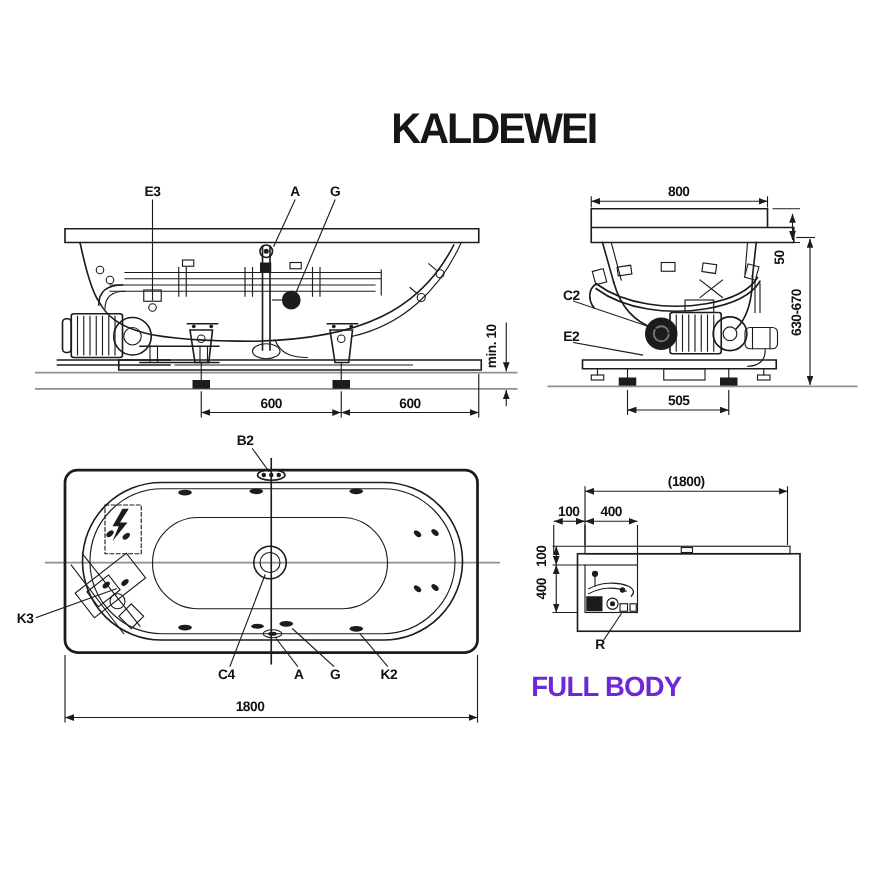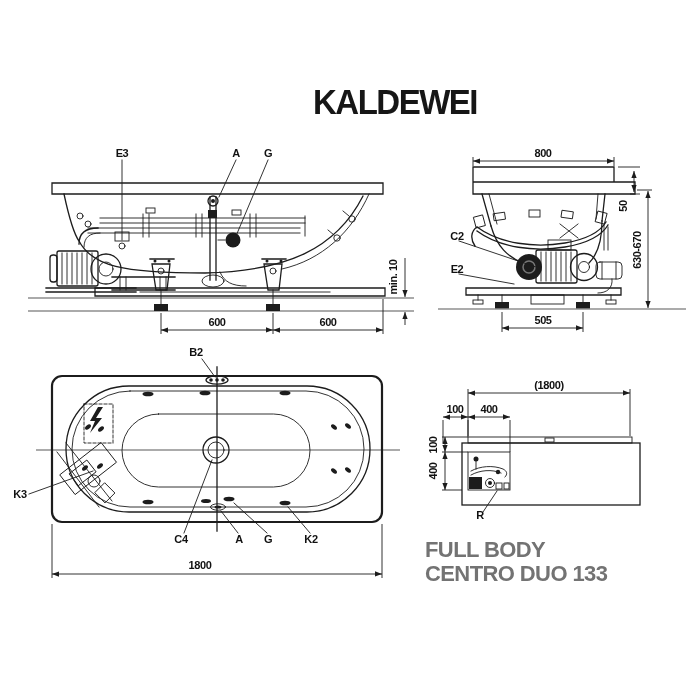--- a/index.html
+++ b/index.html
@@ -7,21 +7,21 @@
     width:700px;height:700px;background:#ffffff;position:relative;overflow:hidden;
     font-family:"Liberation Sans",sans-serif;
   }
   .brand-title{
     position:absolute;left:313px;top:84px;
     font-size:33px;font-weight:bold;letter-spacing:-1.5px;color:#161616;
     transform:scaleY(1.04);
   }
   .model-text{
     position:absolute;left:425px;top:538px;
-    font-size:22px;font-weight:bold;letter-spacing:-0.6px;color:#737373;line-height:24px;
+    font-size:22px;font-weight:bold;letter-spacing:-0.6px;color:#6d28d9;line-height:24px;
     transform:scaleY(1.02);
   }
   svg{position:absolute;left:0;top:0;}
   .ln{stroke:#1c1c1c;fill:none;stroke-width:1.3;stroke-linecap:square;stroke-linejoin:miter;}
   .thin{stroke-width:0.9;}
   .thick{stroke-width:2.2;}
   .gray{stroke:#8f8f8f;fill:none;stroke-width:1.4;}
   .fill{fill:#1c1c1c;stroke:none;}
   .dimln{stroke:#1c1c1c;fill:none;stroke-width:0.9;}
   text.t{font-family:"Liberation Sans",sans-serif;font-size:11px;font-weight:bold;
@@ -286,14 +286,13 @@
     <text class="t" x="489" y="413">400</text>
     <text class="t" x="437" y="445" transform="rotate(-90 437 445)">100</text>
     <text class="t" x="437" y="471" transform="rotate(-90 437 471)">400</text>
     <path class="ln thin" d="M483,512 L497,491"></path>
     <text class="t" x="480" y="519">R</text>
   </g>
 </svg>
 
 <div class="model-text">
   <div>FULL BODY</div>
-  <div>CENTRO DUO 133</div>
 </div>
 
 </body></html>

